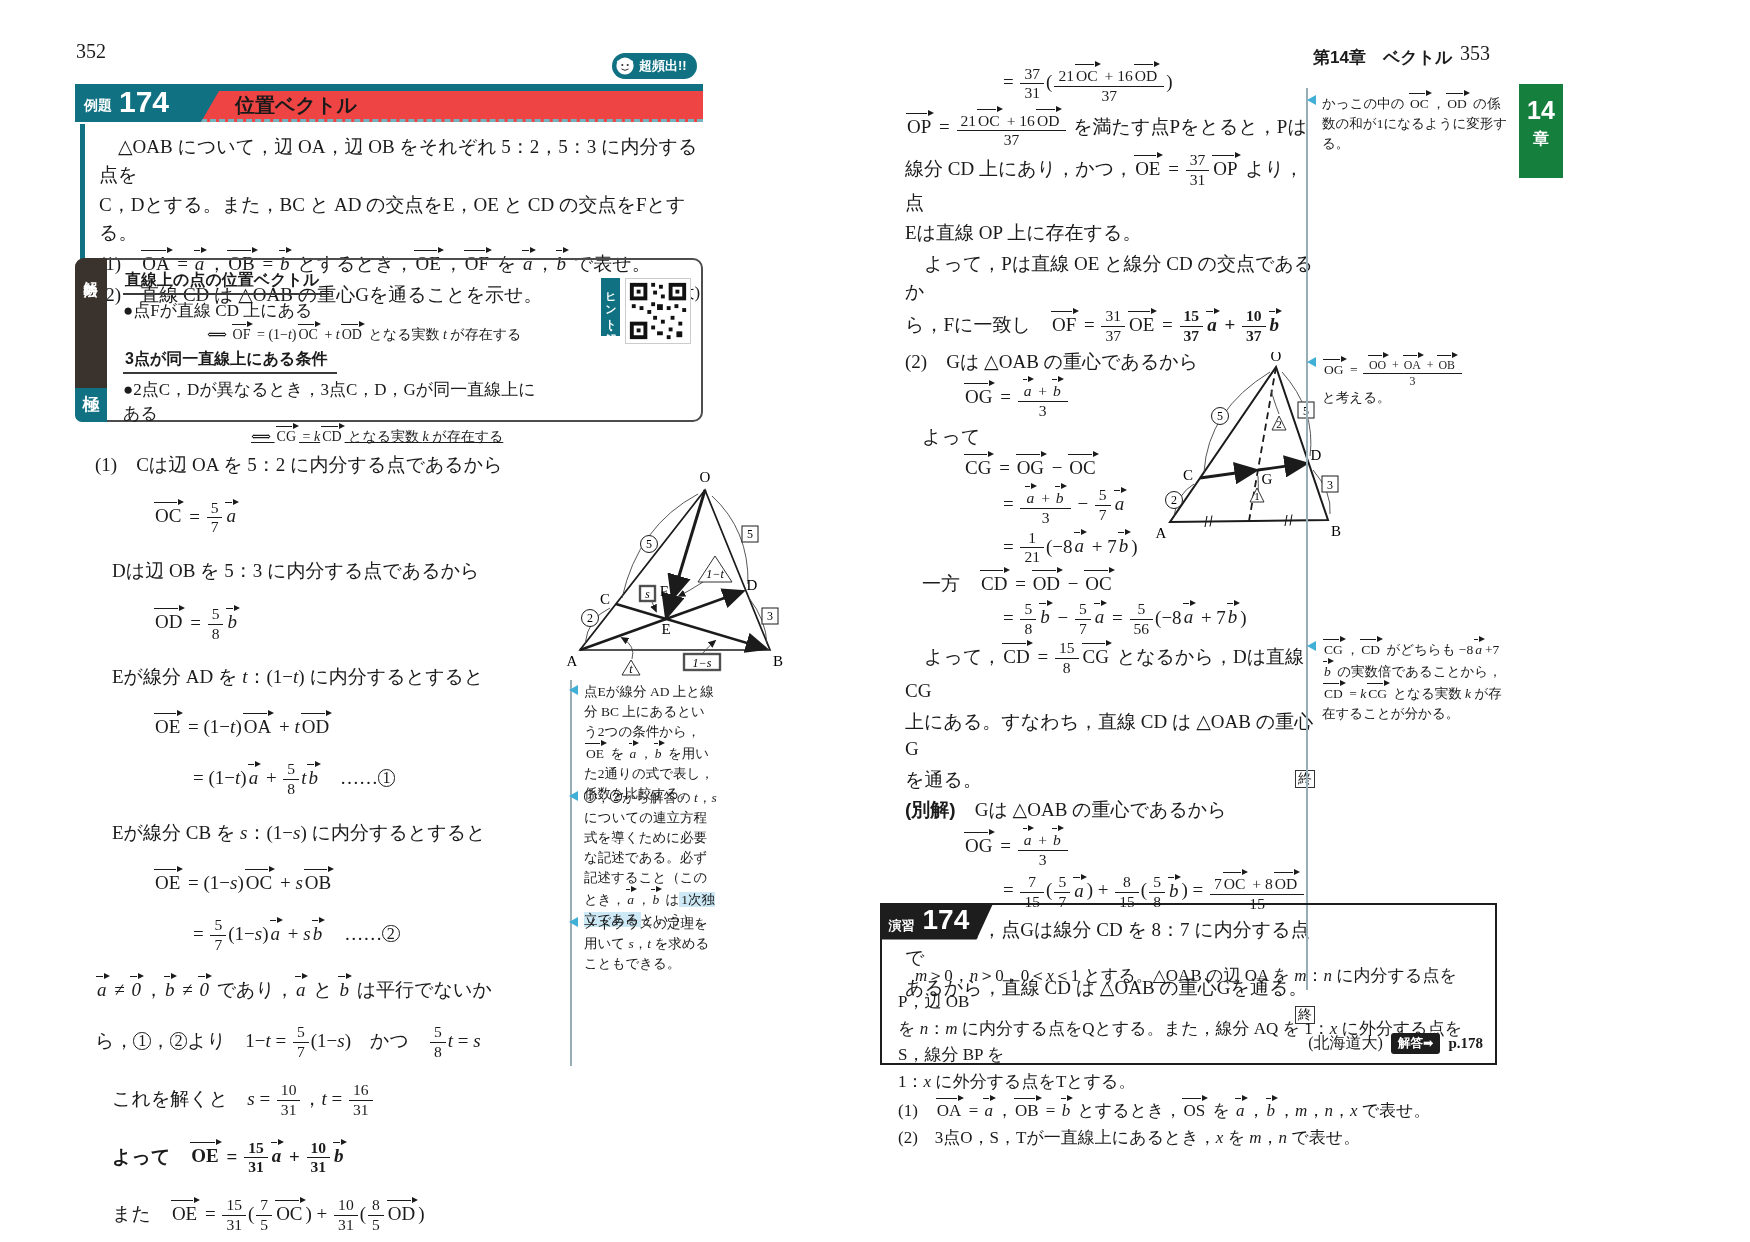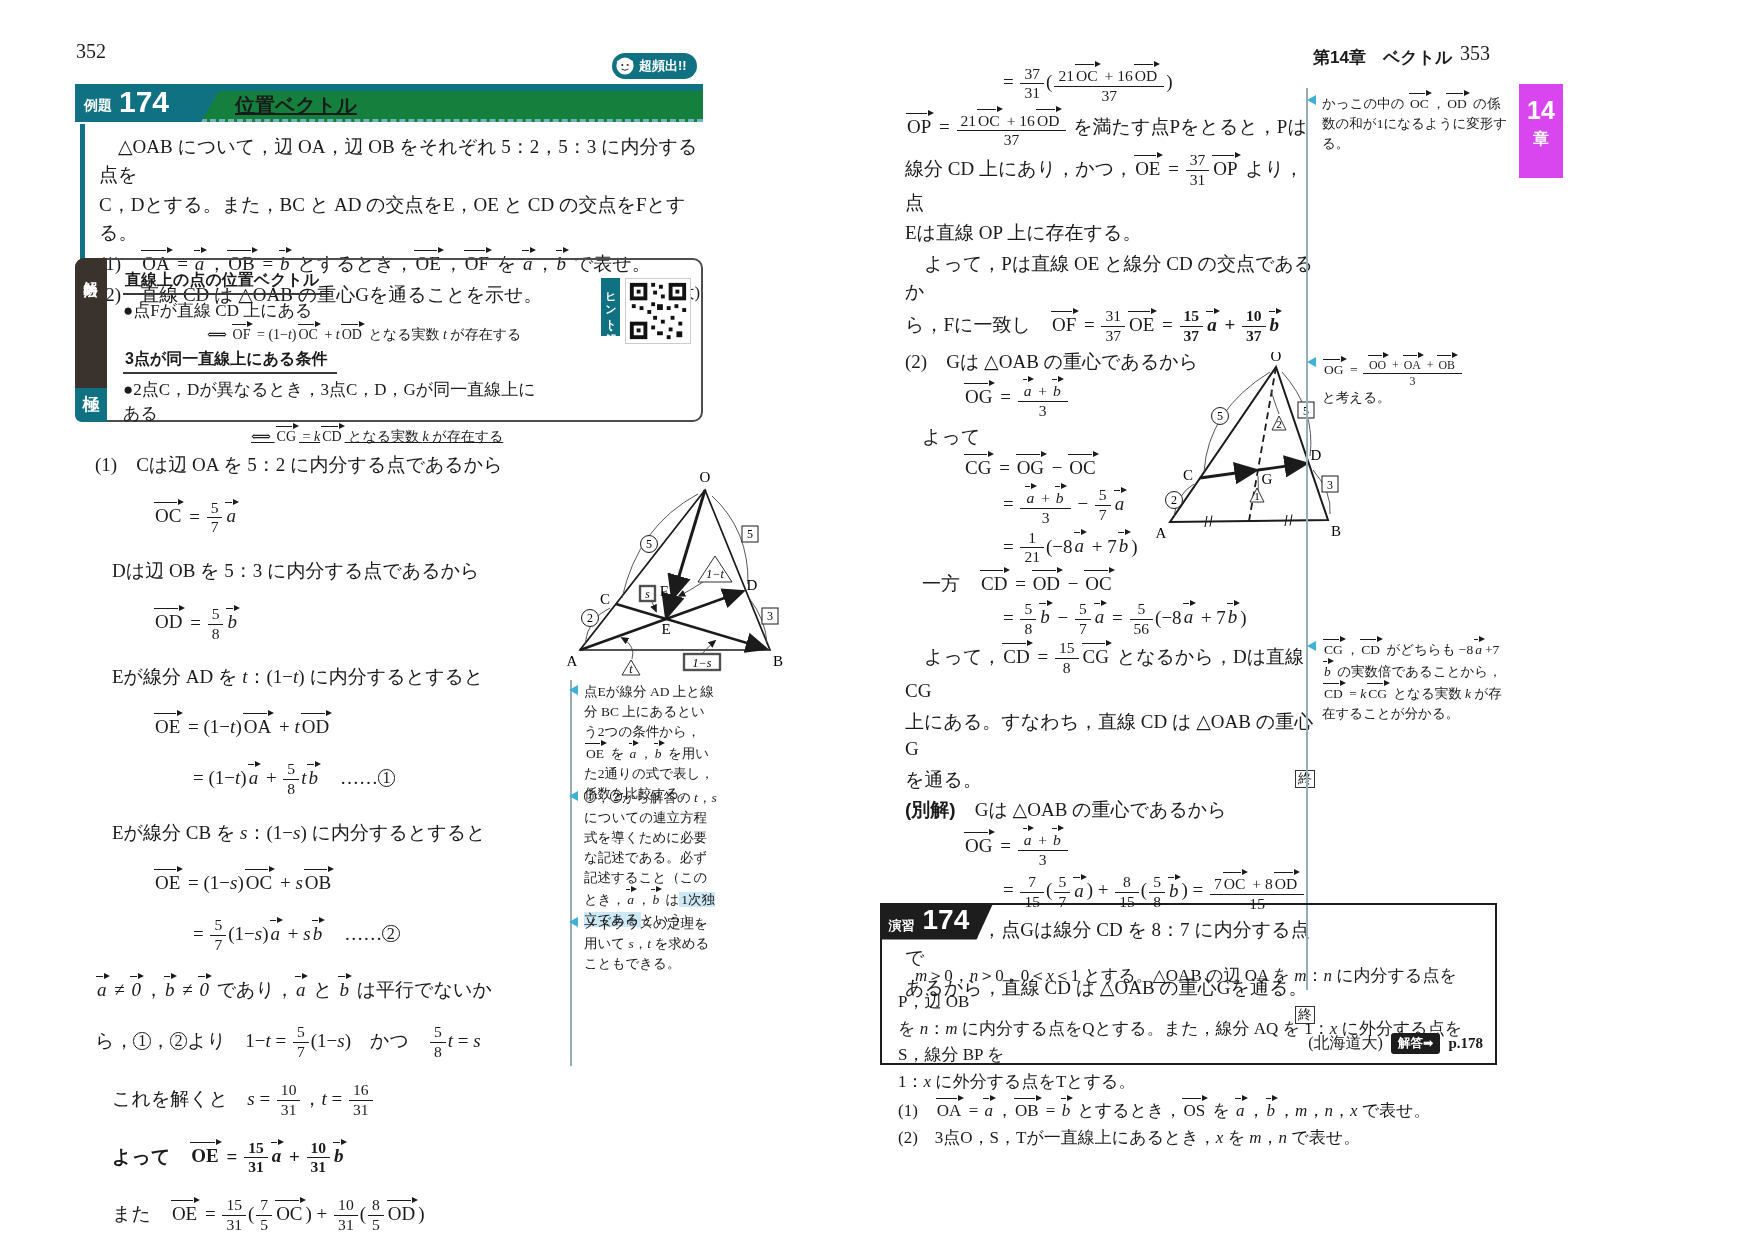--- a/index.html
+++ b/index.html
@@ -36,23 +36,23 @@
 
   
   #pnum-left { left:76px; top:40px; font-size:20px; }
   #badge-freq { left:612px; top:53px; height:26px; background:#0f7182; border-radius:14px;
     color:#fff; font-size:13px; font-weight:bold; display:flex; align-items:center; gap:4px; padding:0 10px 0 3px; }
   #badge-freq svg { display:block; }
 
   #ex-header { left:75px; top:84px; width:628px; height:38px; background:#0f7182; }
   .ex-label { position:absolute; left:9px; top:13px; color:#fff; font-size:14px; font-weight:bold; }
   .ex-num { position:absolute; left:44px; top:1px; color:#fff; font-size:30px; font-weight:bold; }
-  .ex-panel { position:absolute; left:126px; top:7px; right:0; bottom:0; background:#15803d;
+  .ex-panel { position:absolute; left:126px; top:7px; right:0; bottom:0; background:#ef4444;
     clip-path:polygon(18px 0, 100% 0, 100% 100%, 0 100%);
-    border-bottom:3px dashed #74b2bf; display:flex; align-items:center;text-decoration:underline; }
+    border-bottom:3px dashed #74b2bf; display:flex; align-items:center; }
   .ex-title { margin-left:34px; font-size:20px; font-weight:bold; color:#1a1a1a; }
 
   #problem-box { left:80px; top:124px; width:622px; border-left:5px solid #0f7182; padding:6px 2px 8px 14px; }
   #problem-box .mline { margin:3px 0; }
 
   #goku-box { left:75px; top:258px; width:628px; height:164px; border:2.5px solid #4d4d4d; border-radius:10px; }
   .goku-tab { position:absolute; left:-2px; top:-2px; bottom:-2px; width:32px; background:#3a322c;
     border-radius:9px 0 0 9px; display:flex; flex-direction:column; align-items:center; justify-content:space-between; }
   .goku-tab-label { writing-mode:vertical-rl; text-orientation:upright; color:#fff; font-size:14px; font-weight:bold;
     letter-spacing:3px; margin-top:12px; }
@@ -87,21 +87,21 @@
   #note-l2 { left:584px; top:788px; }
   #note-l3 { left:584px; top:914px; }
   .note-r { width:188px; }
   #note-r1 { left:1322px; top:92px; }
   #note-r2 { left:1322px; top:354px; }
   #note-r3 { left:1322px; top:638px; }
 
   
   #hdr-right-title { left:1313px; top:46px; font-size:17px; font-weight:bold; }
   #pnum-right { left:1460px; top:42px; font-size:20px; }
-  #tab-chapter { left:1519px; top:84px; width:44px; height:94px; background:#d946ef; color:#fff;
+  #tab-chapter { left:1519px; top:84px; width:44px; height:94px; background:#15803d; color:#fff;
     display:flex; flex-direction:column; align-items:center; }
   #tab-chapter .n { font-size:25px; font-weight:bold; margin-top:12px; }
   #tab-chapter .s { font-size:16px; font-weight:bold; margin-top:4px; }
 
   #sol-right { left:905px; top:60px; width:410px; }
   #sol-right .mline { margin:3px 0; }
 
   #exercise-box { left:880px; top:903px; width:617px; height:162px; border:2.5px solid #1d1d1d; }
   #ex2-banner { position:absolute; left:-2.5px; top:-2.5px; width:114px; height:37px; background:#1d1d1d;
     clip-path:polygon(0 0,100% 0,calc(100% - 17px) 100%,0 100%); color:#fff; }

